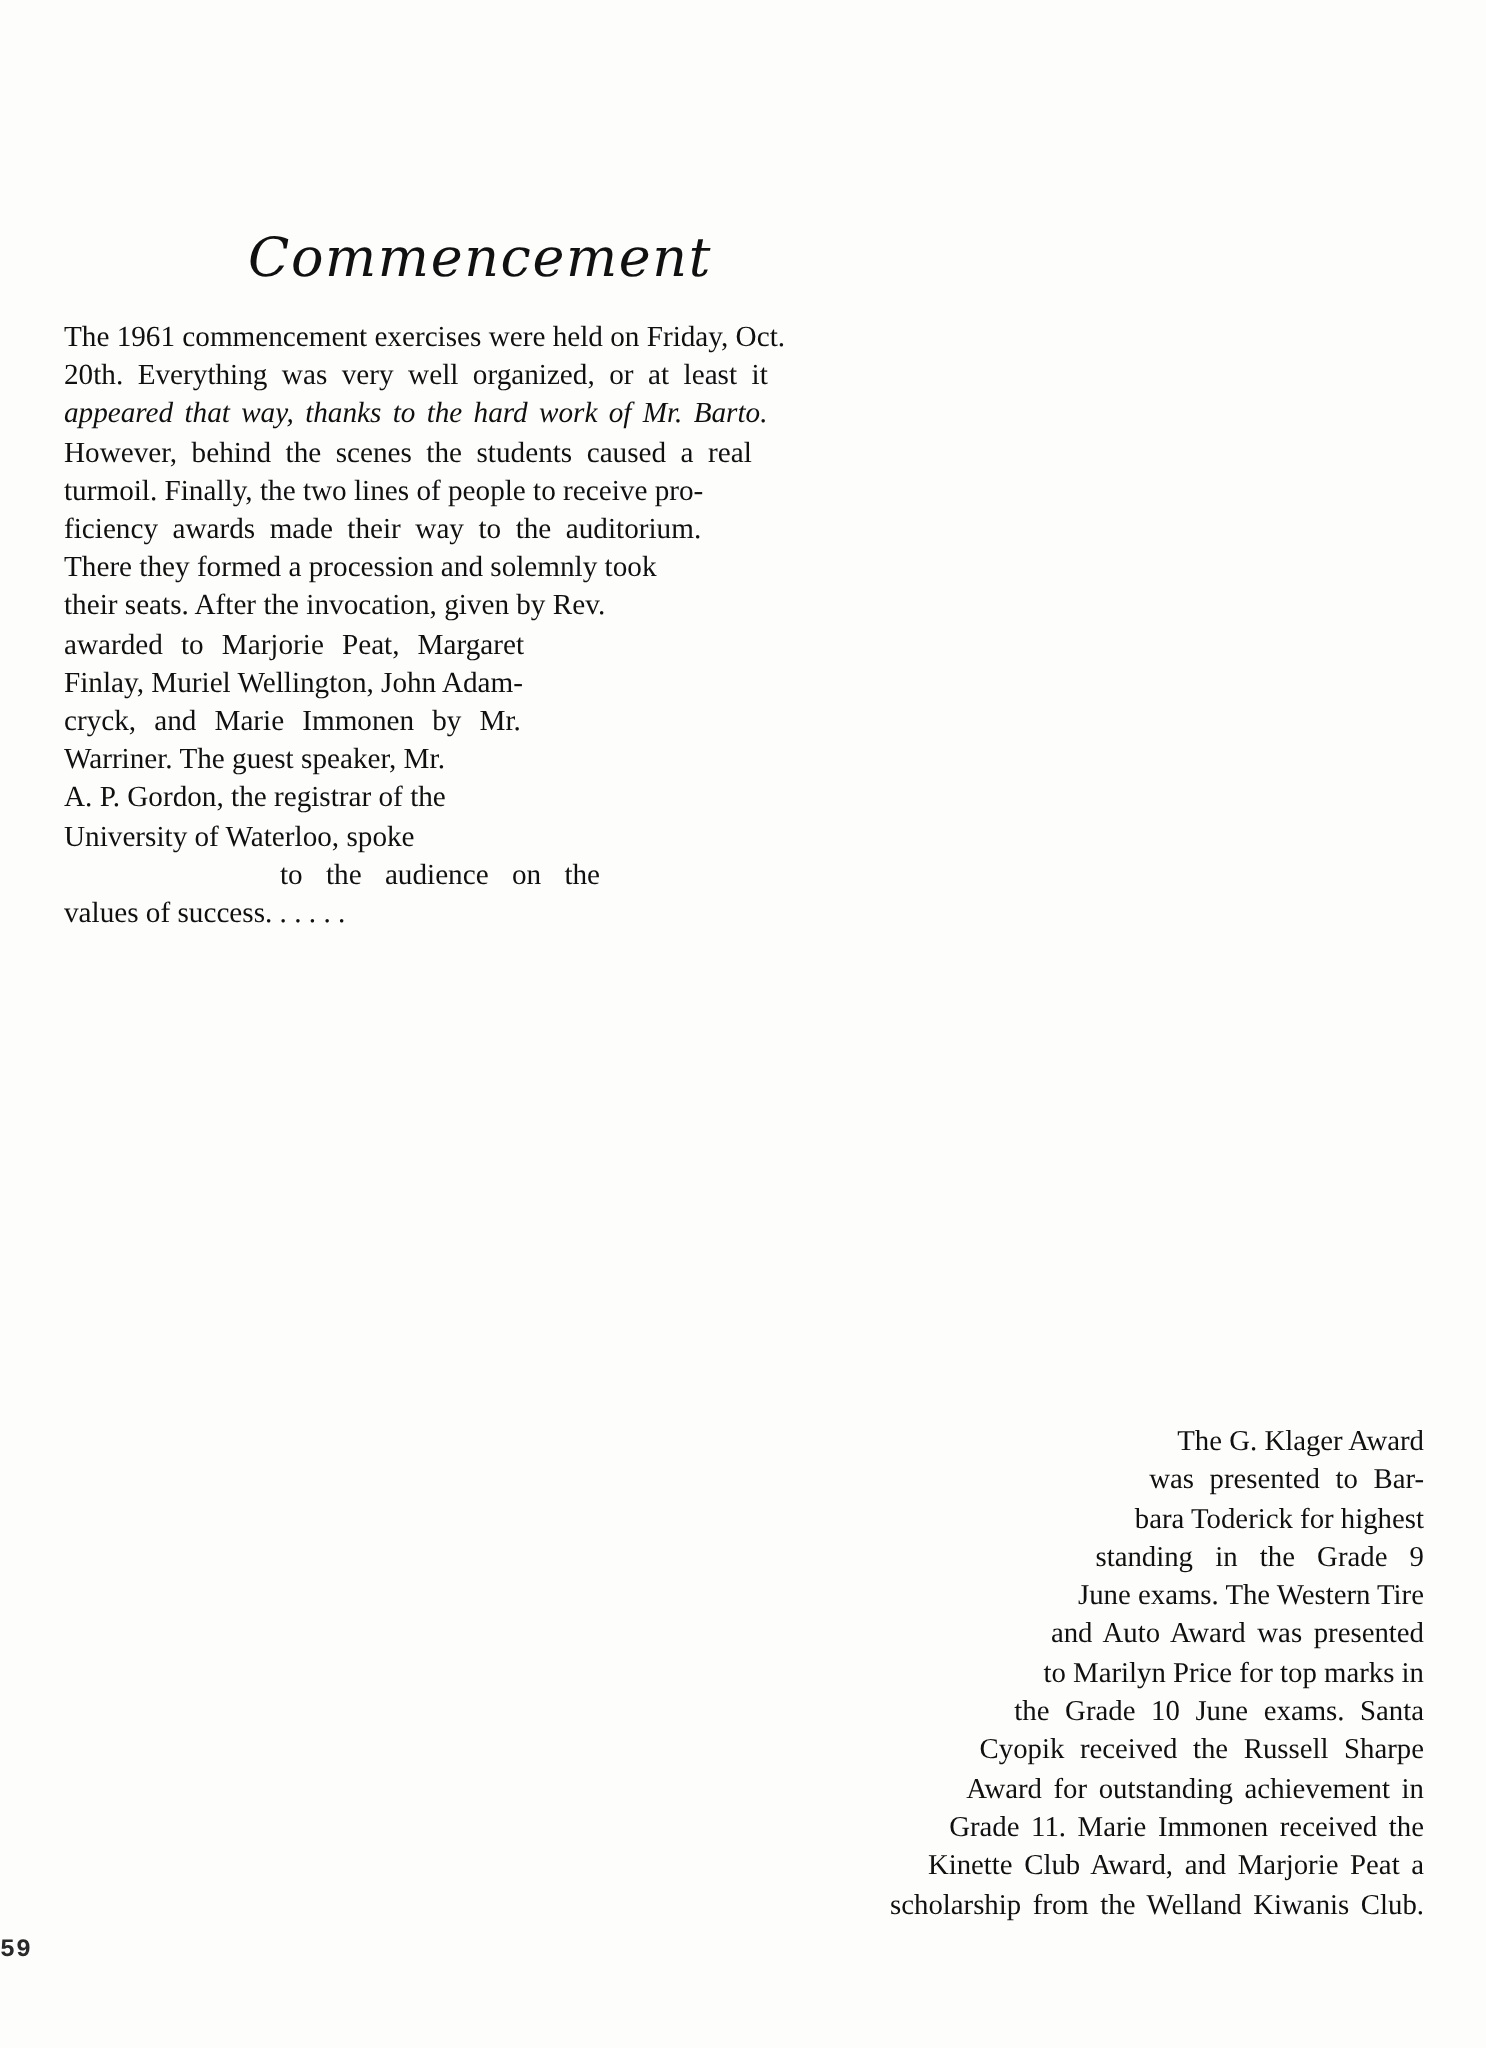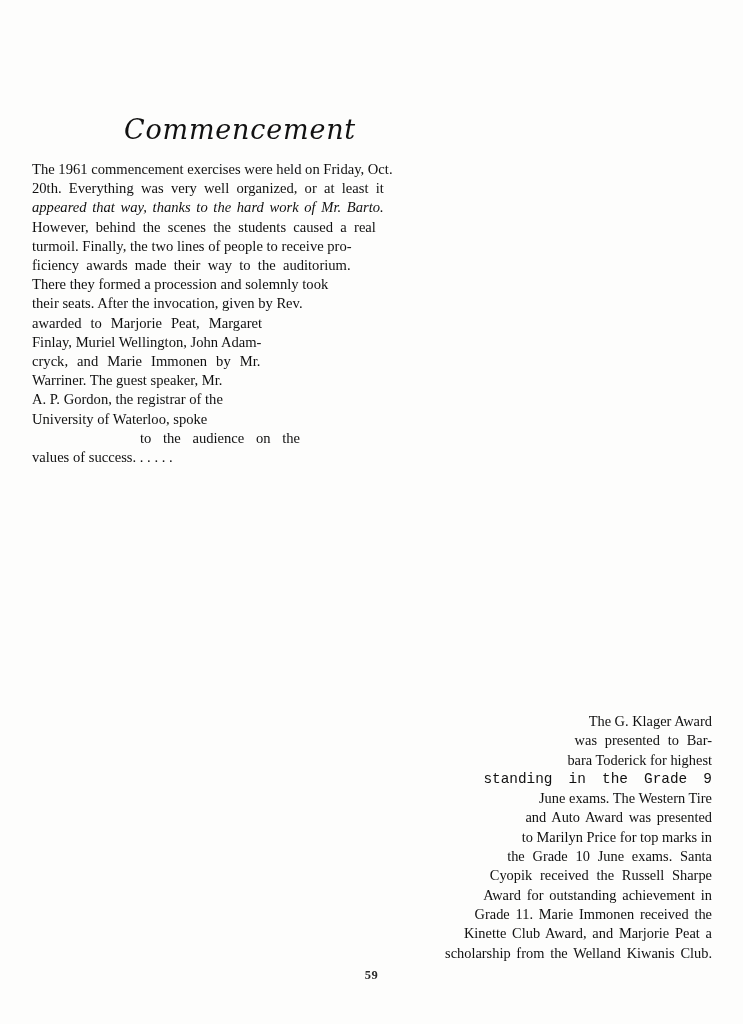--- a/index.html
+++ b/index.html
@@ -70,30 +70,29 @@
     line-height: 19.3px;
     text-align: right;
     color: #101010;
   }
   #body-right .ln {
     display: block;
     white-space: nowrap;
   }
   #body-right .j { word-spacing: 2.2px; }
   #body-right .j2 { word-spacing: 4.2px; }
-  #body-right .j3 { word-spacing: 7.5px; font-family: Liberation Mono, monospace; }
+  #body-right .j3 { word-spacing: 7.5px; }
 
   
   #folio {
     position: absolute;
     left: 0;
     top: 968px;
     width: 743px;
-    text-align: center;
-    font-family: Liberation Serif, serif;
+    font-family: Liberation Mono, monospace;
     font-size: 12.5px;
     font-weight: 700;
     color: #2a2a2a;
     letter-spacing: 0.5px;
   }
 </style>
 </head>
 <body>
 
 <svg id="artwork" viewBox="0 0 743 1024" width="743" height="1024" xmlns="http://www.w3.org/2000/svg">

